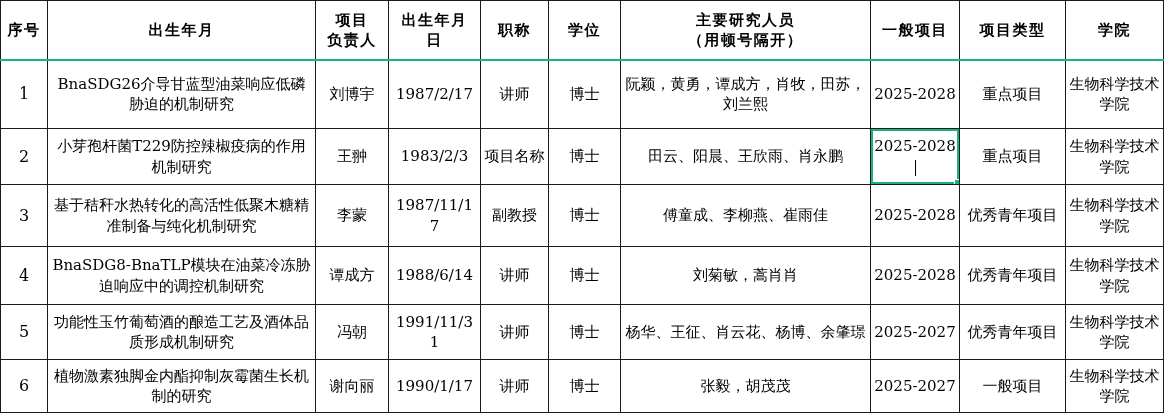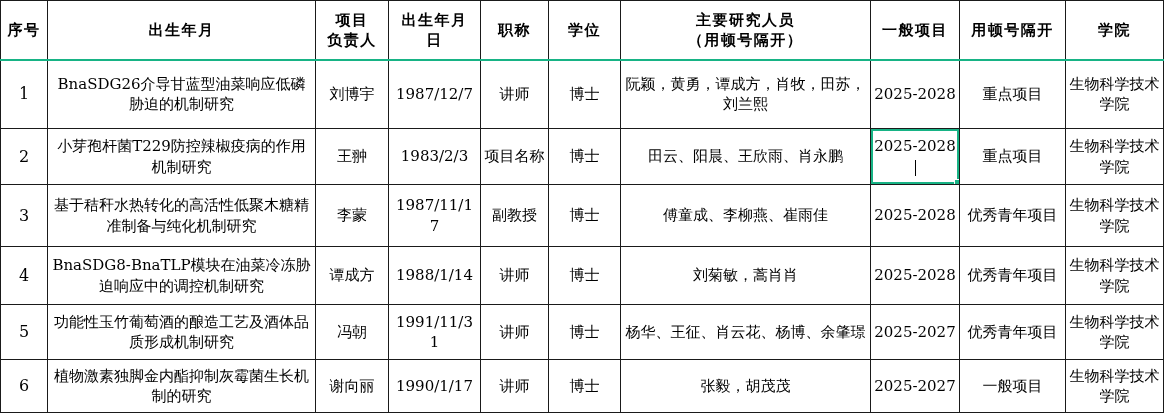--- a/index.html
+++ b/index.html
@@ -70,30 +70,30 @@
           <th>出生年月</th>
           <th>项目
 负责人</th>
           <th>出生年月
 日</th>
           <th>职称</th>
           <th>学位</th>
           <th>主要研究人员
 （用顿号隔开）</th>
           <th>一般项目</th>
-          <th>用顿号隔开</th>
+          <th>项目类型</th>
           <th>学院</th>
         </tr>
     </thead>
     <tbody>
         <tr>
           <td class="seq">1</td>
           <td>BnaSDG26介导甘蓝型油菜响应低磷胁迫的机制研究</td>
           <td>刘博宇</td>
-          <td>1987/12/7</td>
+          <td>1987/2/17</td>
           <td>讲师</td>
           <td>博士</td>
           <td>阮颖，黄勇，谭成方，肖牧，田苏，刘兰熙</td>
           <td>2025-2028</td>
           <td>重点项目</td>
           <td>生物科学技术学院</td>
         </tr>
         <tr>
           <td class="seq">2</td>
           <td>小芽孢杆菌T229防控辣椒疫病的作用机制研究</td>
@@ -115,21 +115,21 @@
           <td>博士</td>
           <td>傅童成、李柳燕、崔雨佳</td>
           <td>2025-2028</td>
           <td>优秀青年项目</td>
           <td>生物科学技术学院</td>
         </tr>
         <tr>
           <td class="seq">4</td>
           <td>BnaSDG8-BnaTLP模块在油菜冷冻胁迫响应中的调控机制研究</td>
           <td>谭成方</td>
-          <td>1988/1/14</td>
+          <td>1988/6/14</td>
           <td>讲师</td>
           <td>博士</td>
           <td>刘菊敏，蒿肖肖</td>
           <td>2025-2028</td>
           <td>优秀青年项目</td>
           <td>生物科学技术学院</td>
         </tr>
         <tr>
           <td class="seq">5</td>
           <td>功能性玉竹葡萄酒的酿造工艺及酒体品质形成机制研究</td>

